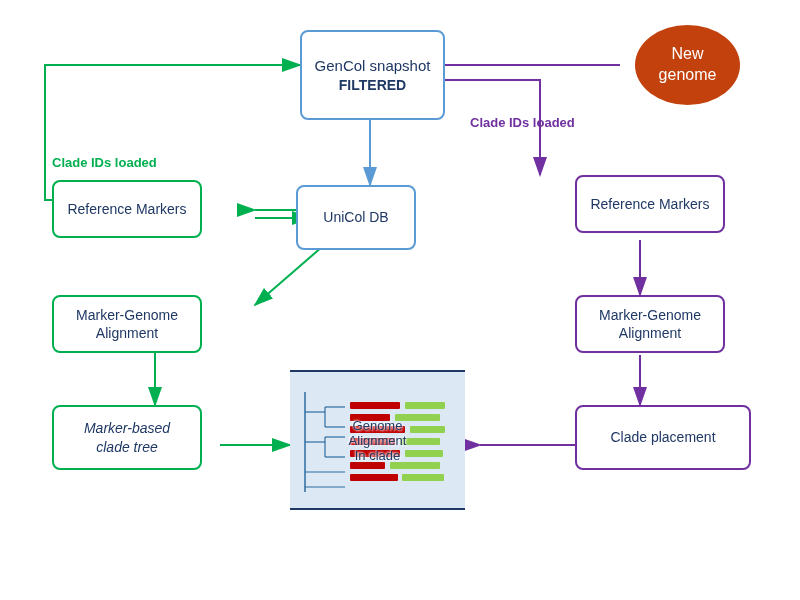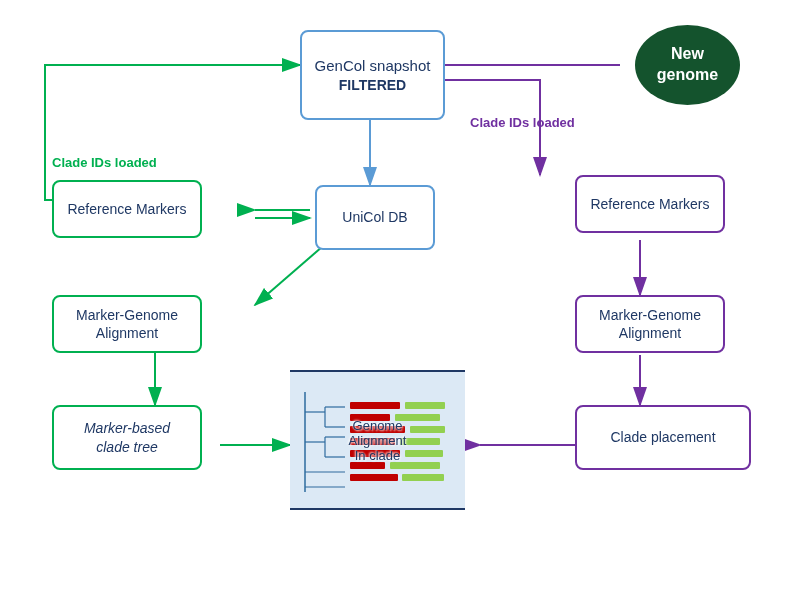--- a/index.html
+++ b/index.html
@@ -37,24 +37,24 @@
       color: #1f3864;
       background: #fff;
     }
     .box-purple {
       border: 2px solid #7030a0;
       color: #1f3864;
       background: #fff;
     }
     .box-oval-purple {
       border-radius: 50%;
-      background: #14532d;
+      background: #c2410c;
       color: #fff;
       font-size: 16px;
-      font-weight: bold;
+      font-weight: normal;
     }
     .label-green {
       position: absolute;
       color: #00b050;
       font-size: 13px;
       font-weight: bold;
     }
     .label-purple {
       position: absolute;
       color: #7030a0;
@@ -154,21 +154,21 @@
 
   <div class="box box-oval-purple" style="left:635px; top:25px; width:105px; height:80px;">
     <span style="white-space:pre-line; text-align:center;">New
 genome</span>
   </div>
 
   <div class="label-green" style="left:52px; top:155px;">Clade IDs loaded</div>
 
   <div class="label-purple" style="left:470px; top:115px;">Clade IDs loaded</div>
 
-  <div class="box box-blue" style="left:315px; top:185px; width:120px; height:65px;text-align:right;">
+  <div class="box box-blue" style="left:296px; top:185px; width:120px; height:65px;text-align:right;">
     <span>UniCol DB</span>
   </div>
 
   <div class="box box-green" style="left:52px; top:180px; width:150px; height:58px;">
     <span>Reference Markers</span>
   </div>
 
   <div class="box box-green" style="left:52px; top:295px; width:150px; height:58px;">
     <span style="white-space:pre-line;">Marker-Genome
 Alignment</span>

